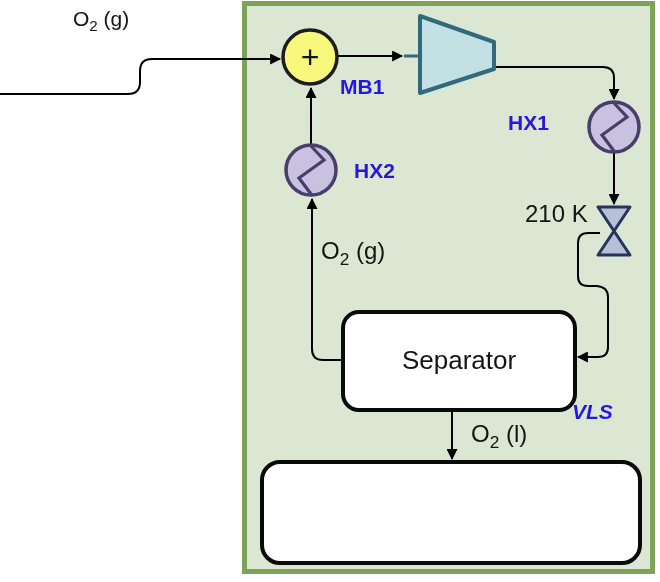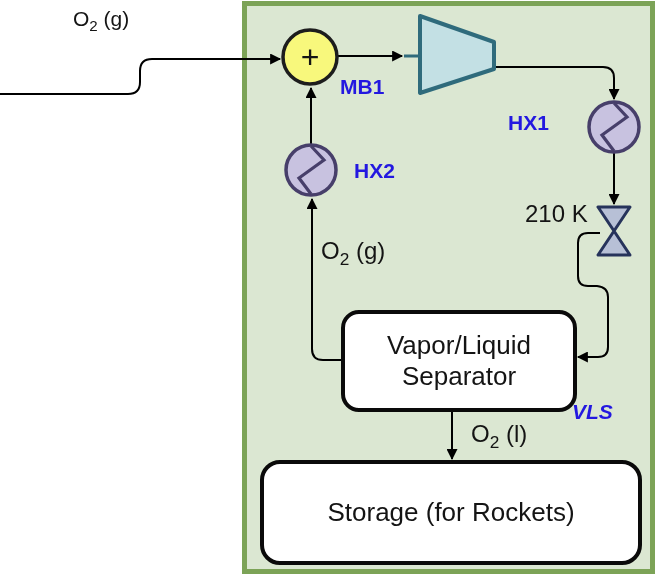--- a/index.html
+++ b/index.html
@@ -92,19 +92,17 @@
 
   <div class="lbl black-lbl" style="left:525px;top:201px;">210 K</div>
 
   <div class="lbl black-lbl" style="left:321px;top:238px;"><span>O</span><sub>2</sub><span> (g)</span></div>
 
   <div class="lbl blue-lbl" style="left:572px;top:401px;font-style:italic;">VLS</div>
 
   <div class="lbl black-lbl" style="left:471px;top:421px;"><span>O</span><sub>2</sub><span> (l)</span></div>
 
   <div class="box-text sep-text">
-    <div>Vapor/Liquid</div>
     <div>Separator</div>
   </div>
 
-  <div class="box-text sto-text">Storage (for Rockets)</div>
 
 </div>
 
 </body></html>

